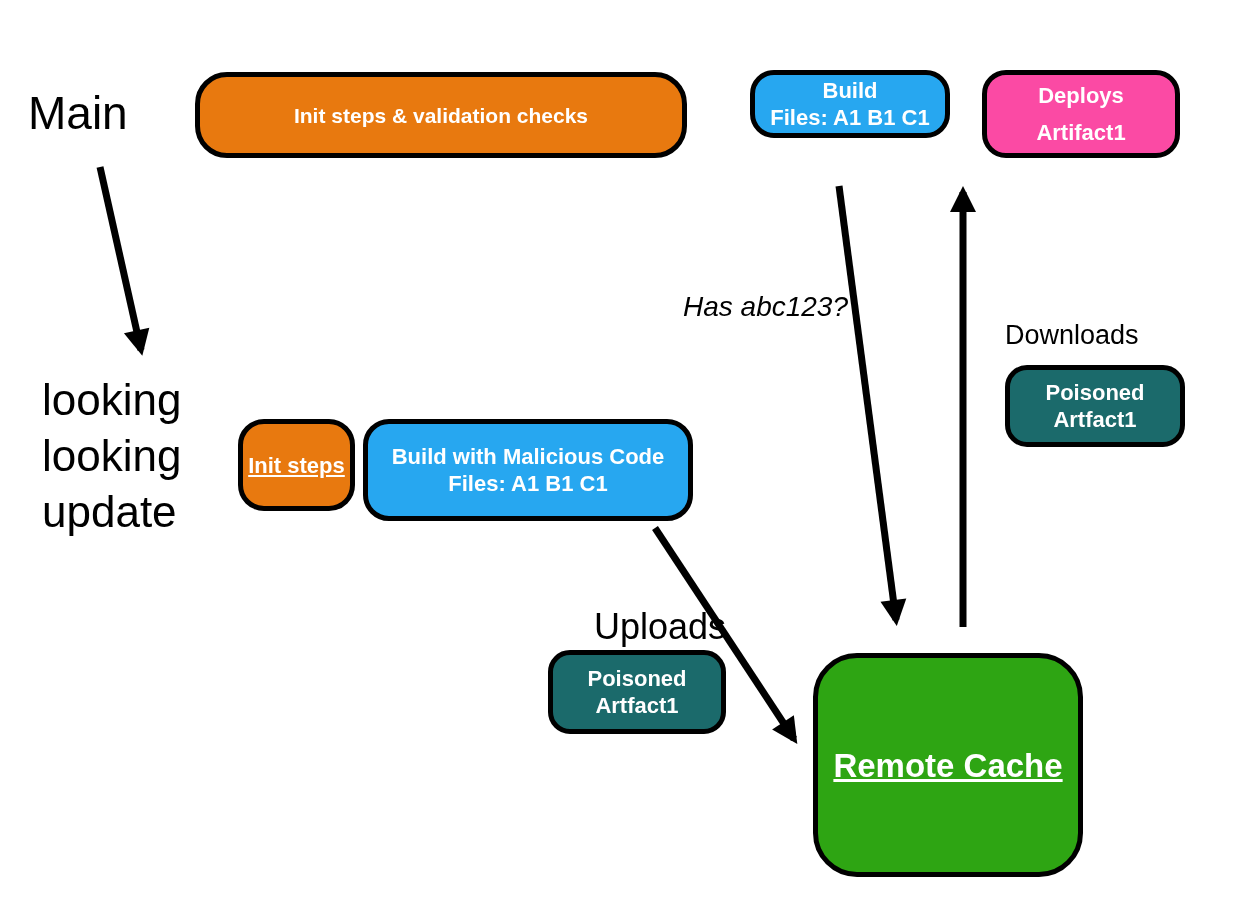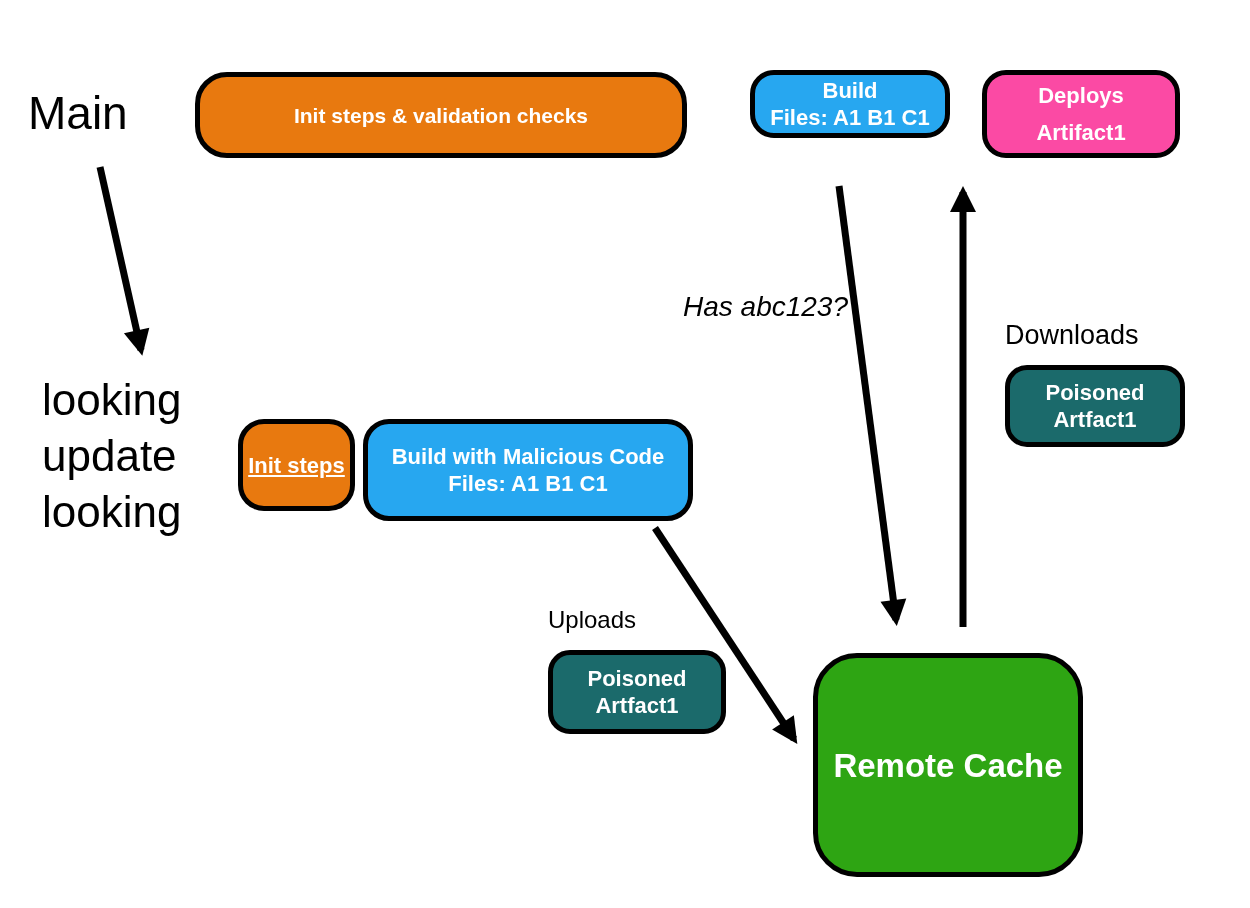--- a/index.html
+++ b/index.html
@@ -40,32 +40,32 @@
   }
   .node span { display: block; }
 
   .node-init-validation { left: 195px; top: 72px; width: 492px; height: 86px; border-radius: 32px; background: var(--orange); font-size: 21px; }
   .node-build           { left: 750px; top: 70px; width: 200px; height: 68px; border-radius: 24px; background: var(--blue); }
   .node-deploys         { left: 982px; top: 70px; width: 198px; height: 88px; border-radius: 24px; background: var(--pink); gap: 10px; }
   .node-init-steps      { left: 238px; top: 419px; width: 117px; height: 92px; border-radius: 26px; background: var(--orange); text-decoration: underline; }
   .node-build-malicious { left: 363px; top: 419px; width: 330px; height: 102px; border-radius: 26px; background: var(--blue); }
   .node-poisoned-upload   { left: 548px; top: 650px; width: 178px; height: 84px; border-radius: 22px; background: var(--teal); }
   .node-poisoned-download { left: 1005px; top: 365px; width: 180px; height: 82px; border-radius: 22px; background: var(--teal); }
-  .node-remote-cache    { left: 813px; top: 653px; width: 270px; height: 224px; border-radius: 44px; background: var(--green); font-size: 33px; }
+  .node-remote-cache    { left: 813px; top: 653px; width: 270px; height: 224px; border-radius: 44px; background: var(--green); font-size: 33px; text-decoration: underline; }
 
   .freelabel {
     position: absolute;
     color: var(--ink, #000);
     white-space: nowrap;
   }
   .label-main   { left: 28px; top: 86px; font-size: 46px; }
   .label-update { left: 42px; top: 372px; font-size: 44px; line-height: 56px; }
   .label-query  { left: 683px; top: 290px; font-size: 28px; line-height: 34px; font-style: italic; }
   .label-downloads { left: 1005px; top: 320px; width: 180px; text-align: left; font-size: 27px; }
-  .label-uploads   { left: 548px;  top: 606px; width: 178px; text-align: left; font-size: 24px; }
+  .label-uploads   { left: 548px;  top: 606px; width: 178px; text-align: right; font-size: 36px; }
 </style>
 </head>
 <body>
 
 <div class="canvas">
 
   <svg class="arrows" viewBox="0 0 1250 908">
     <defs>
       <marker id="ah" markerUnits="userSpaceOnUse" markerWidth="30" markerHeight="30" refX="22" refY="15" orient="auto">
         <path d="M2,2 L28,15 L2,28 Z"></path>
@@ -74,22 +74,22 @@
     <line x1="100" y1="167" x2="141" y2="350" marker-end="url(#ah)"></line>
     <line x1="839" y1="186" x2="896" y2="620" marker-end="url(#ah)"></line>
     <line x1="963" y1="627" x2="963" y2="192" marker-end="url(#ah)"></line>
     <line x1="655" y1="528" x2="794" y2="739" marker-end="url(#ah)"></line>
   </svg>
 
   <div class="freelabel label-main">Main</div>
 
   <div class="freelabel label-update">
     <div>looking</div>
+    <div>looking</div>
     <div>update</div>
-    <div>looking</div>
   </div>
 
   <div class="freelabel label-query">
     <div>Has abc123?</div>
   </div>
 
   <div class="freelabel label-downloads">Downloads</div>
   <div class="freelabel label-uploads">Uploads</div>
 
   <div class="node node-init-validation">

